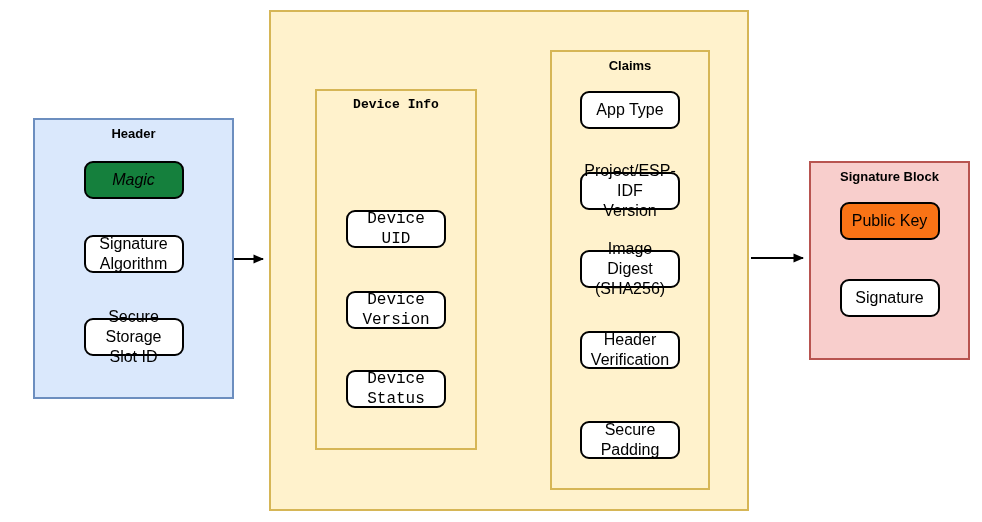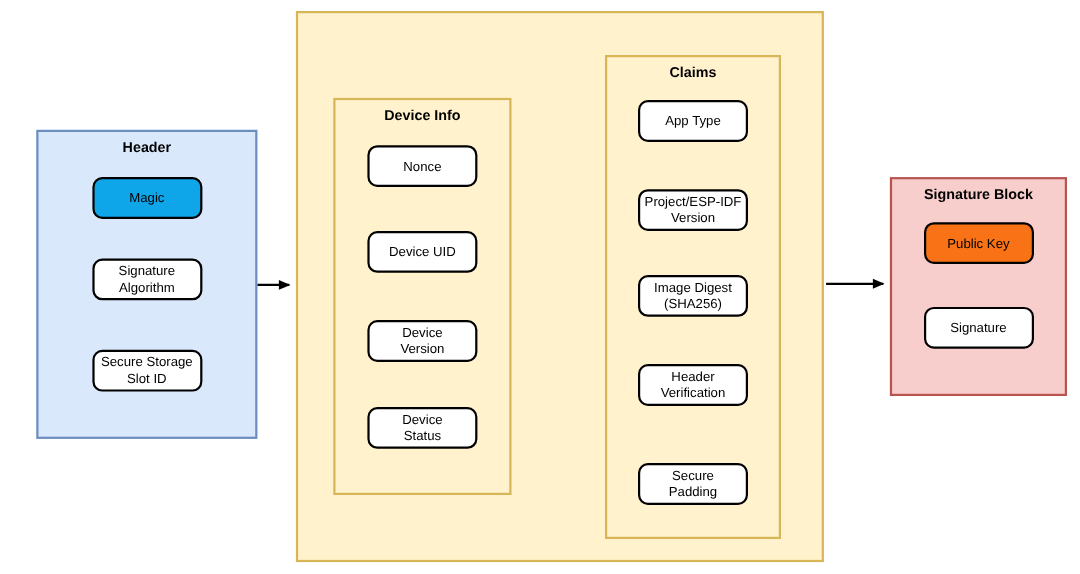--- a/index.html
+++ b/index.html
@@ -20,21 +20,21 @@
     width: 982px; height: 522px;
     pointer-events: none;
   }
 
   .group {
     position: absolute;
     border: 2px solid;
   }
   #g-header { left: 10px;  top: 118px; width: 201px; height: 281px; background: #dae8fc; border-color: #6c8ebf; margin-left: 23px; }
   #g-claim  { left: 269px; top: 10px;  width: 480px; height: 501px; background: #fff2cc; border-color: #d6b656; }
-  #g-device { left: 32px;  top: 77px;  width: 162px; height: 361px; background: #fff2cc; border-color: #d6b656; }
+  #g-device { left: 44px;  top: 77px;  width: 162px; height: 361px; background: #fff2cc; border-color: #d6b656; font-family: Liberation Mono, monospace; }
   #g-claims { left: 279px; top: 38px;  width: 160px; height: 440px; background: #fff2cc; border-color: #d6b656; }
   #g-sig    { left: 809px; top: 161px; width: 161px; height: 199px; background: #f8cecc; border-color: #b85450; }
 
   .group-title {
     position: absolute;
     top: 6px;
     left: 0;
     width: 100%;
     text-align: center;
     font-size: 13px;
@@ -48,21 +48,21 @@
     transform: translateX(-50%);
     width: 100px;
     height: 38px;
     background: #ffffff;
     border: 2px solid #000000;
     border-radius: 9px;
     display: flex;
     align-items: center;
     justify-content: center;
     text-align: center;
-    font-size: 12px;
+    font-size: 16px;
     line-height: 1.25;
     color: #000000;
     white-space: pre-line;
     padding: 1px 2px;
   }
 </style>
 </head>
 <body>
 
 <div class="canvas">
@@ -72,32 +72,31 @@
       <marker id="ah" markerWidth="12" markerHeight="12" refX="10.5" refY="6" orient="auto" markerUnits="userSpaceOnUse">
         <path d="M1,1.5 L11.5,6 L1,10.5 Z" fill="#000000"></path>
       </marker>
     </defs>
     <line x1="213" y1="259" x2="263" y2="259" stroke-width="2" marker-end="url(#ah)" stroke="#000000"></line>
     <line x1="751" y1="258" x2="803" y2="258" stroke-width="2" marker-end="url(#ah)" stroke="#000000"></line>
   </svg>
 
   <div class="group" id="g-header" style="background-color: rgb(218, 232, 252); border-color: rgb(108, 142, 191);">
     <div class="group-title">Header</div>
-    <div class="node" style="top: 41px; background-color: #0ea5e9; border-color: rgb(0, 0, 0);">Magic</div>
+    <div class="node" style="top: 41px; background-color: #15803d; border-color: rgb(0, 0, 0); font-style: italic;">Magic</div>
     <div class="node" style="top: 115px; background-color: rgb(255, 255, 255); border-color: rgb(0, 0, 0);">Signature
 Algorithm</div>
     <div class="node" style="top: 198px; background-color: rgb(255, 255, 255); border-color: rgb(0, 0, 0);">Secure Storage
 Slot ID</div>
   </div>
 
   <div class="group" id="g-claim" style="background-color: rgb(255, 242, 204); border-color: rgb(214, 182, 86);">
 
     <div class="group" id="g-device" style="background-color: rgb(255, 242, 204); border-color: rgb(214, 182, 86);">
       <div class="group-title">Device Info</div>
-      <div class="node" style="top: 41px; background-color: rgb(255, 255, 255); border-color: rgb(0, 0, 0);">Nonce</div>
       <div class="node" style="top: 119px; background-color: rgb(255, 255, 255); border-color: rgb(0, 0, 0);">Device UID</div>
       <div class="node" style="top: 200px; background-color: rgb(255, 255, 255); border-color: rgb(0, 0, 0);">Device
 Version</div>
       <div class="node" style="top: 279px; background-color: rgb(255, 255, 255); border-color: rgb(0, 0, 0);">Device
 Status</div>
     </div>
 
     <div class="group" id="g-claims" style="background-color: rgb(255, 242, 204); border-color: rgb(214, 182, 86);">
       <div class="group-title">Claims</div>
       <div class="node" style="top: 39px; background-color: rgb(255, 255, 255); border-color: rgb(0, 0, 0);">App Type</div>

